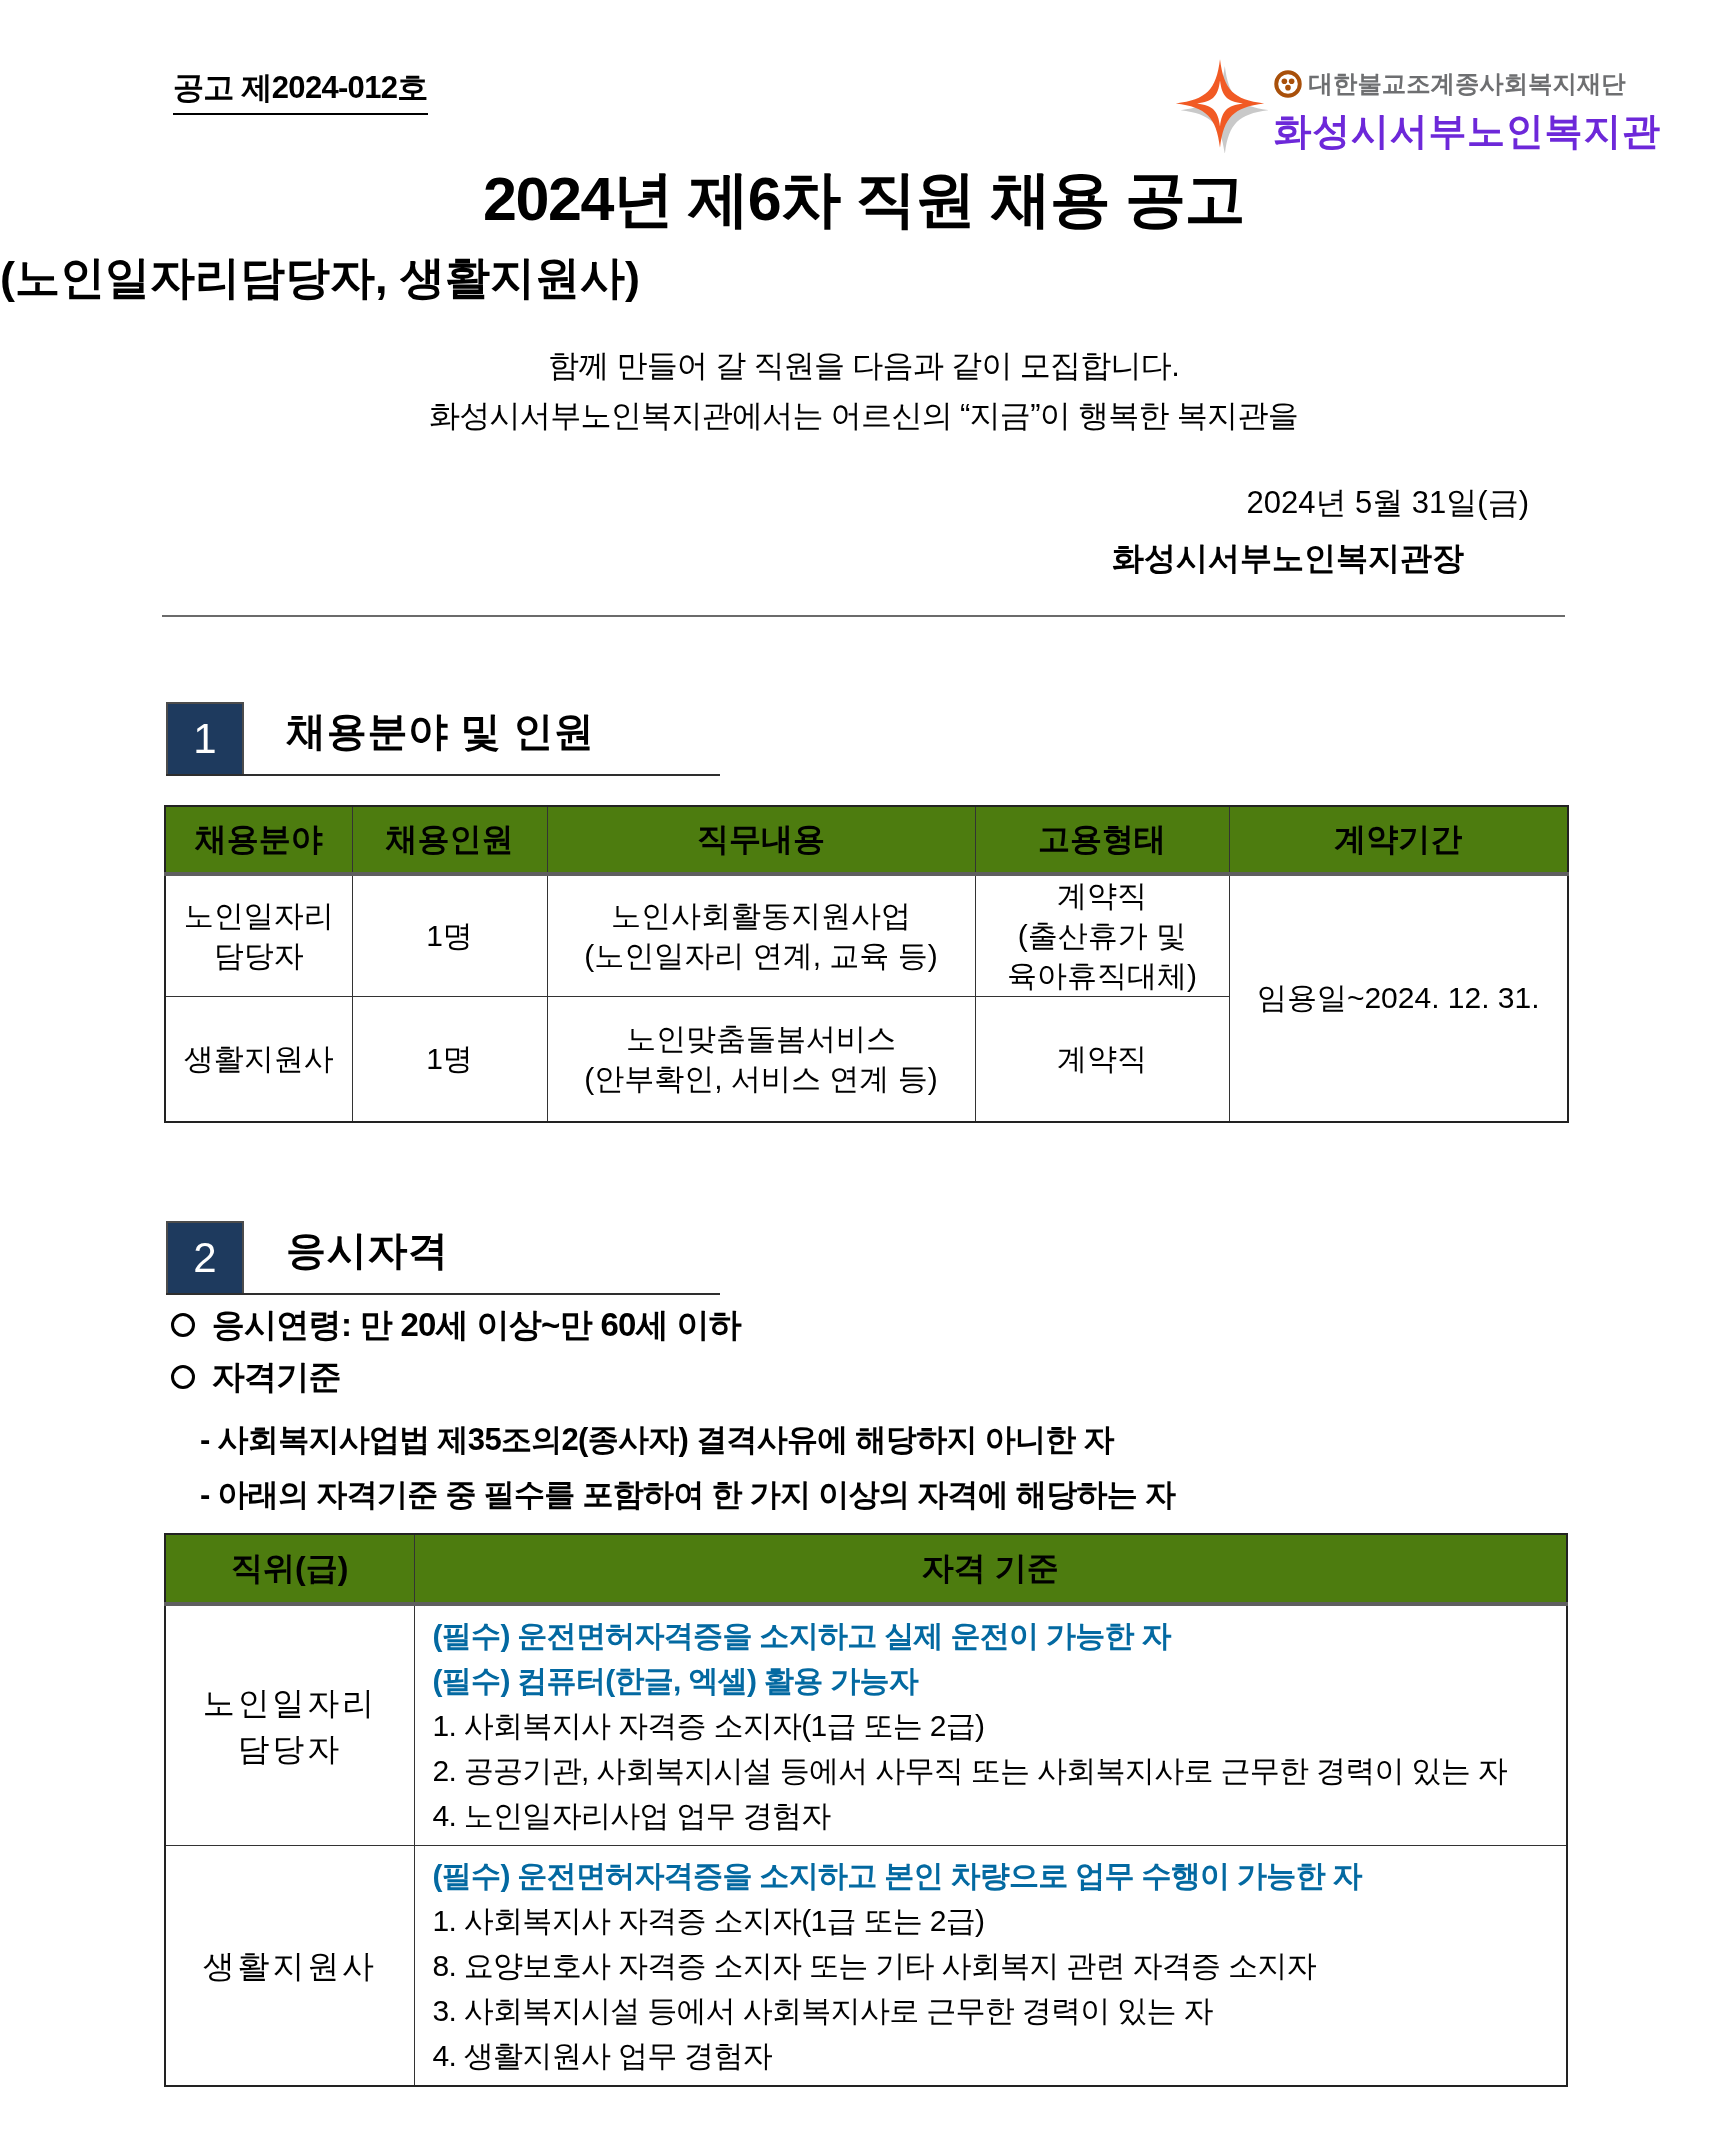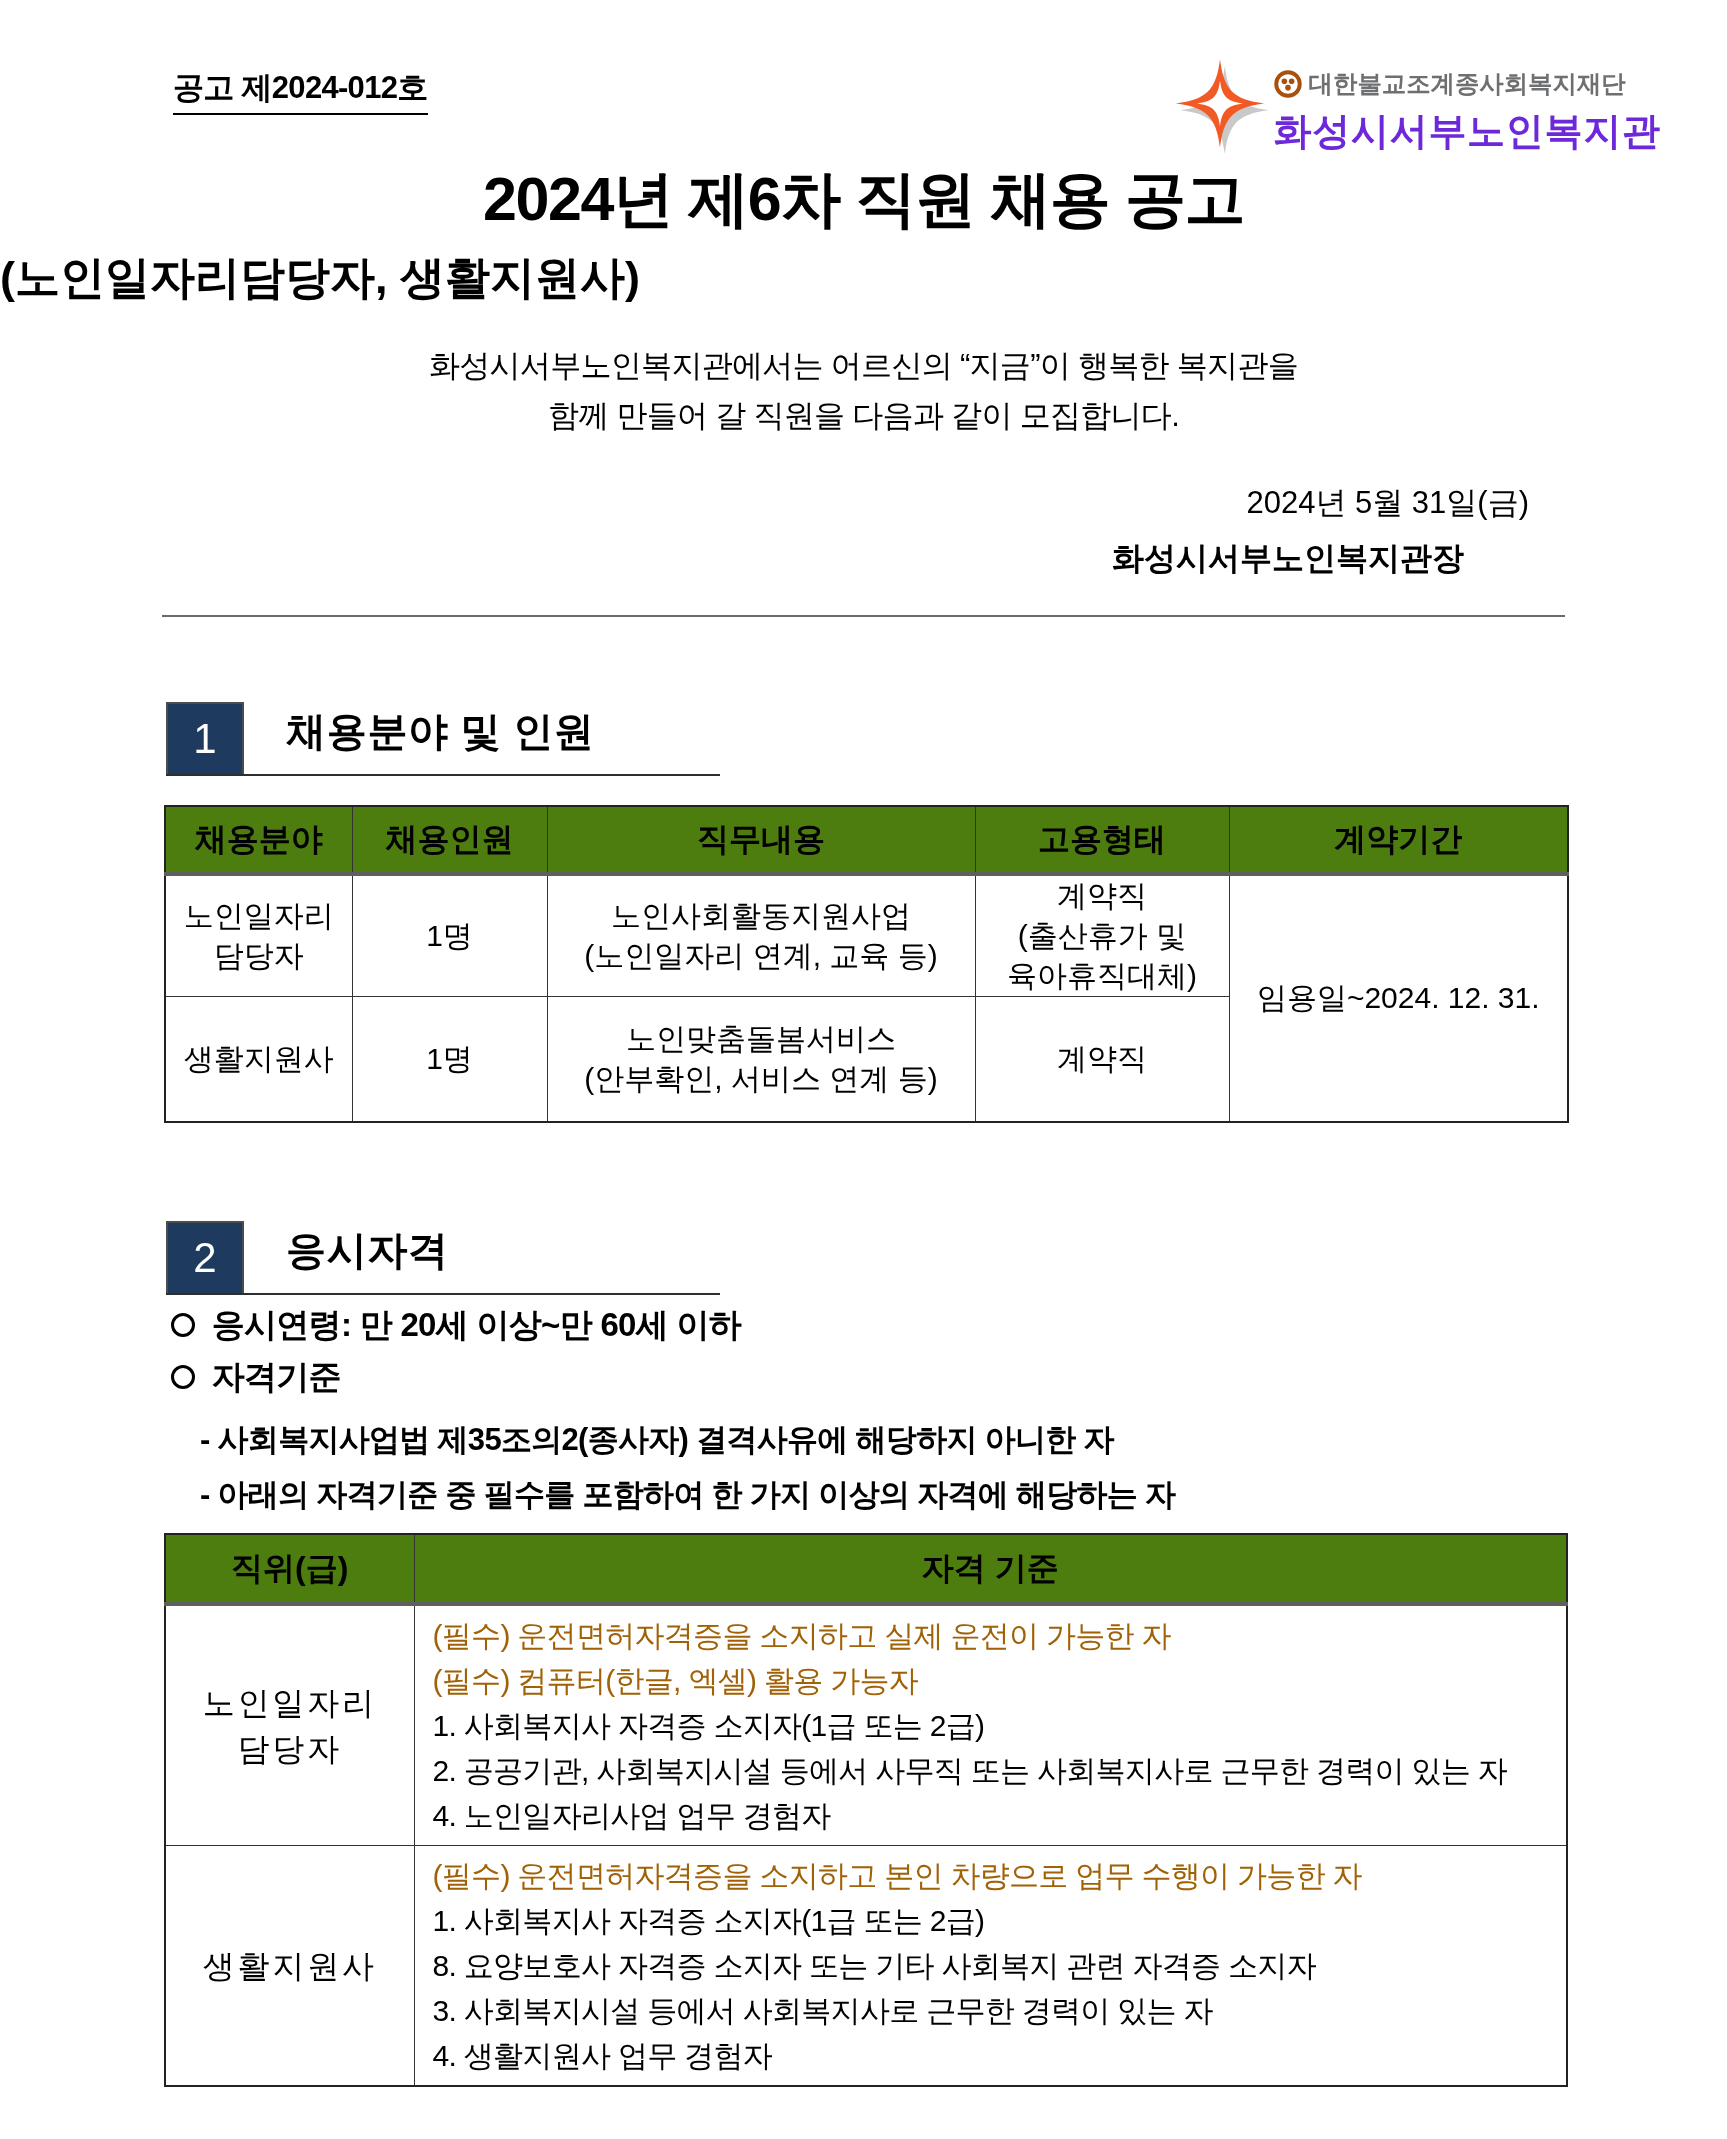--- a/index.html
+++ b/index.html
@@ -101,21 +101,21 @@
   #qual-table tr.q2 td { height: 237px; }
   #qual-table col.p  { width: 249px; }
   #qual-table col.q  { width: 1153px; }
   #qual-table td.pos {
     font-size: 32px; text-align: center; vertical-align: middle; line-height: 46px; letter-spacing: 2.8px;
   }
   #qual-table td.qual {
     font-size: 30px; text-align: left; vertical-align: middle;
     padding: 7px 7px 7px 18px; line-height: 45px; letter-spacing: -0.7px;
   }
-  .req { color: #a16207; font-weight: normal; }
+  .req { color: #0369a1; font-weight: bold; }
 </style>
 </head>
 <body>
 
 <div class="doc-number">공고 제2024-012호</div>
 
 <div class="logo">
   <svg class="logo-star" viewBox="0 0 100 100">
     <path d="M50,4 C54,36 64,46 96,50 C64,54 54,64 50,96 C46,64 36,54 4,50 C36,46 46,36 50,4 Z" fill="#c9c9c9" transform="translate(5,7)"></path>
     <path d="M50,4 C54,36 64,46 96,50 C64,54 54,64 50,96 C46,64 36,54 4,50 C36,46 46,36 50,4 Z" fill="#F15A24"></path>
@@ -132,22 +132,22 @@
       <span>대한불교조계종사회복지재단</span>
     </div>
     <div class="logo-org">화성시서부노인복지관</div>
   </div>
 </div>
 
 <div class="title">2024년 제6차 직원 채용 공고</div>
 <div class="subtitle">(노인일자리담당자, 생활지원사)</div>
 
 <div class="intro">
+  <div>함께 만들어 갈 직원을 다음과 같이 모집합니다.</div>
   <div>화성시서부노인복지관에서는 어르신의 “지금”이 행복한 복지관을</div>
-  <div>함께 만들어 갈 직원을 다음과 같이 모집합니다.</div>
 </div>
 
 <div class="date">2024년 5월 31일(금)</div>
 <div class="signer">화성시서부노인복지관장</div>
 <div class="divider"></div>
 
 <div class="section-head" id="sec1">
   <div class="section-num">1</div>
   <div class="section-title">채용분야 및 인원</div>
 </div>

